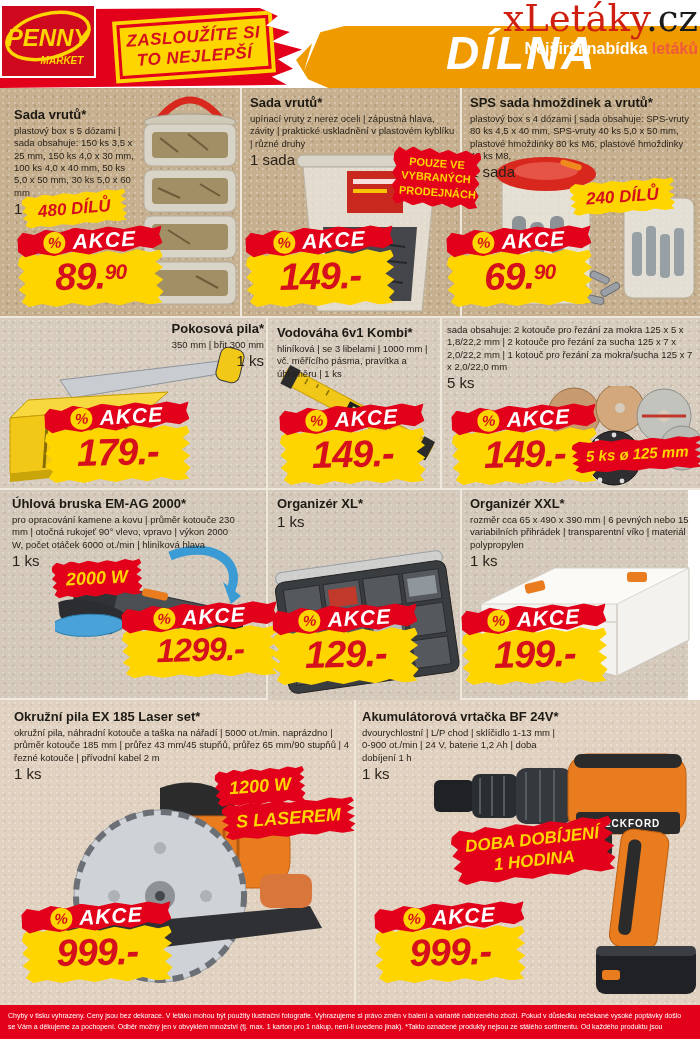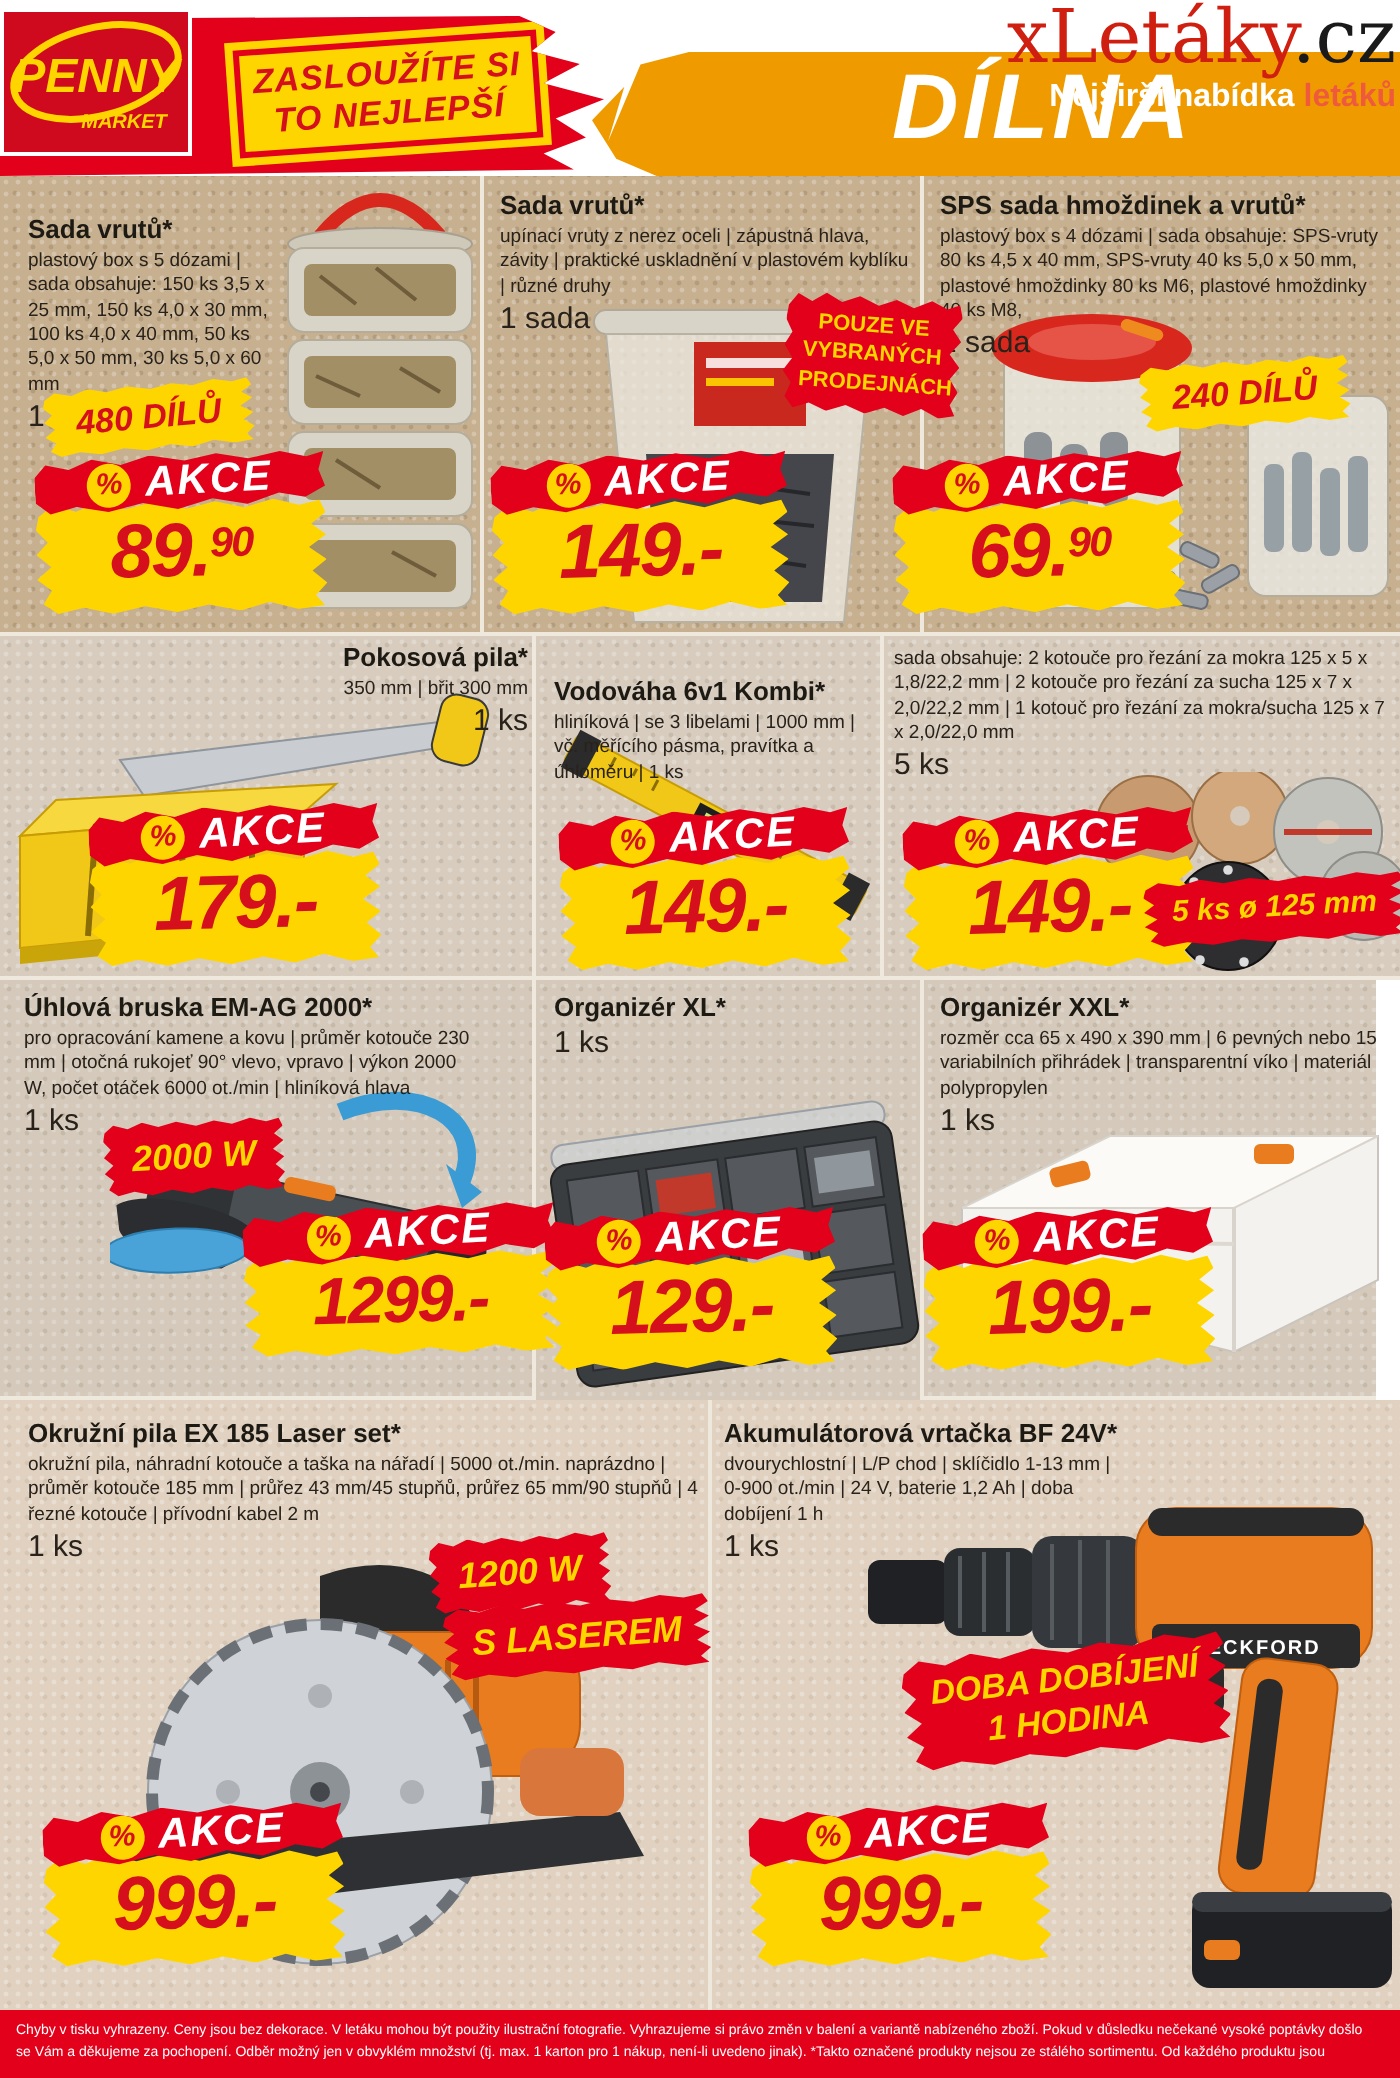--- a/index.html
+++ b/index.html
@@ -248,21 +248,21 @@
           <g stroke="#8a6d04" stroke-width="1.5">
               <line x1="24" y1="66" x2="24" y2="72"></line>
               <line x1="36" y1="66" x2="36" y2="70"></line>
               <line x1="48" y1="66" x2="48" y2="72"></line>
               <line x1="120" y1="66" x2="120" y2="72"></line>
               <line x1="132" y1="66" x2="132" y2="70"></line>
               <line x1="144" y1="66" x2="144" y2="72"></line>
             </g>
         </g>
       </svg>
-      <div class="tb" style="left:9px;top:21px;width:160px">
+      <div class="tb" style="left:9px;top:8px;width:160px">
         <h3 class="ttl">Vodováha 6v1 Kombi*</h3>
         <p class="dsc">hliníková | se 3 libelami | 1000 mm | vč. měřícího pásma, pravítka a úhloměru | 1 ks</p>
       </div>
       <div class="price" style="left:12px;top:87px;width:145px">
         <div class="akce">
           <span class="pct">%</span>
           <span class="akce-l">AKCE</span>
         </div>
         <div class="pval"><span>149.-</span><sup></sup></div>
       </div>

